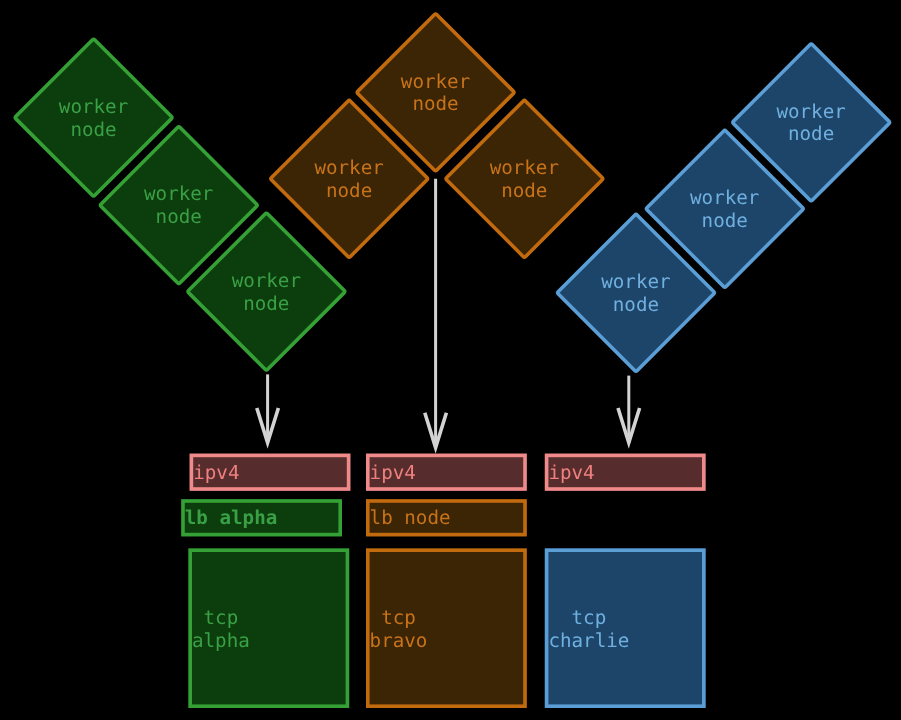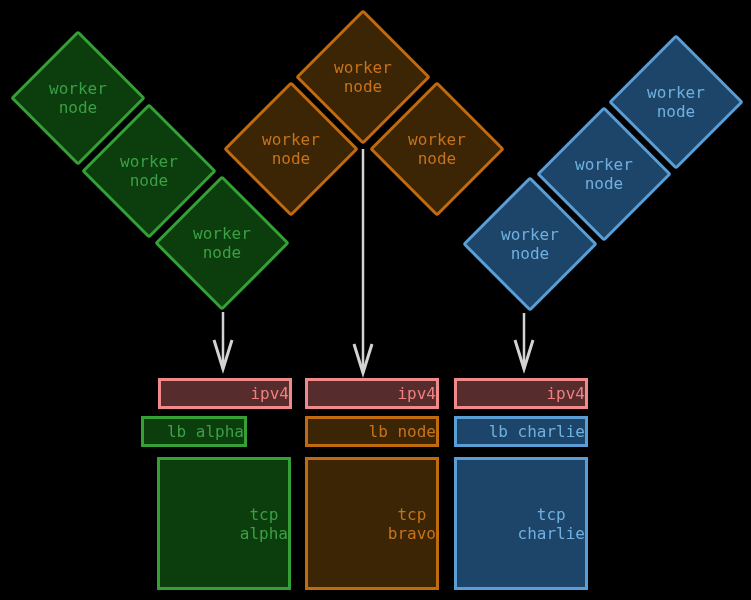--- a/index.html
+++ b/index.html
@@ -35,21 +35,21 @@
     font-size: 16px;
     line-height: 19px;
   }
   
   .box {
     position: absolute;
     box-sizing: border-box;
     border: 3px solid;
     display: flex;
     align-items: center;
-    justify-content: flex-end;
+    justify-content: flex-start;
     text-align: center;
     font-size: 16px;
     line-height: 19px;
     white-space: pre-line;
   }
   
   .g-alpha   { background: var(--alpha-fill,#0d3e0d);   border-color: var(--alpha-border,#35a035);   color: var(--alpha-text,#3aa046); }
   .g-bravo   { background: var(--bravo-fill,#3b2505);   border-color: var(--bravo-border,#c26a0e);   color: var(--bravo-text,#c8731a); }
   .g-charlie { background: var(--charlie-fill,#1d4569); border-color: var(--charlie-border,#5b9ed6); color: var(--charlie-text,#70b0e0); }
   .ipv4box   { background: var(--ipv4-fill,#572c2c);    border-color: var(--ipv4-border,#f08a8a);    color: var(--ipv4-text,#f08080); }
@@ -125,21 +125,21 @@
     </g>
     <g>
       <line class="shaft" x1="524" y1="313" x2="524" y2="369"></line>
       <polyline class="head" points="515,340 524,369 533,340"></polyline>
     </g>
   </svg>
 
   <div class="box ipv4box" style="left:158px; top:378px; width:134px; height:31px;">
     <span>ipv4</span>
   </div>
-  <div class="box g-alpha" style="left:141px; top:416px; width:106px; height:31px;">
+  <div class="box g-alpha" style="left:151px; top:416px; width:134px; height:31px;font-weight:bold;">
     <span>lb alpha</span>
   </div>
   <div class="box g-alpha" style="left:157px; top:457px; width:134px; height:133px;">
     <span>tcp
 alpha</span>
   </div>
 
   <div class="box ipv4box" style="left:305px; top:378px; width:134px; height:31px;">
     <span>ipv4</span>
   </div>
@@ -147,21 +147,18 @@
     <span>lb node</span>
   </div>
   <div class="box g-bravo" style="left:305px; top:457px; width:134px; height:133px;">
     <span>tcp
 bravo</span>
   </div>
 
   <div class="box ipv4box" style="left:454px; top:378px; width:134px; height:31px;">
     <span>ipv4</span>
   </div>
-  <div class="box g-charlie" style="left:454px; top:416px; width:134px; height:31px;">
-    <span>lb charlie</span>
-  </div>
   <div class="box g-charlie" style="left:454px; top:457px; width:134px; height:133px;">
     <span>tcp
 charlie</span>
   </div>
 
 </div>
 
 </body></html>

